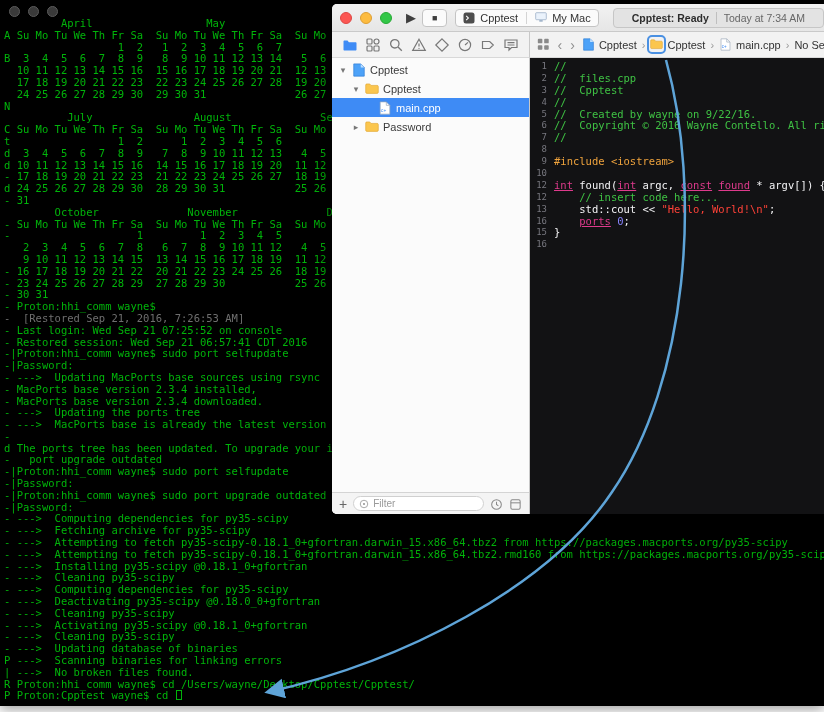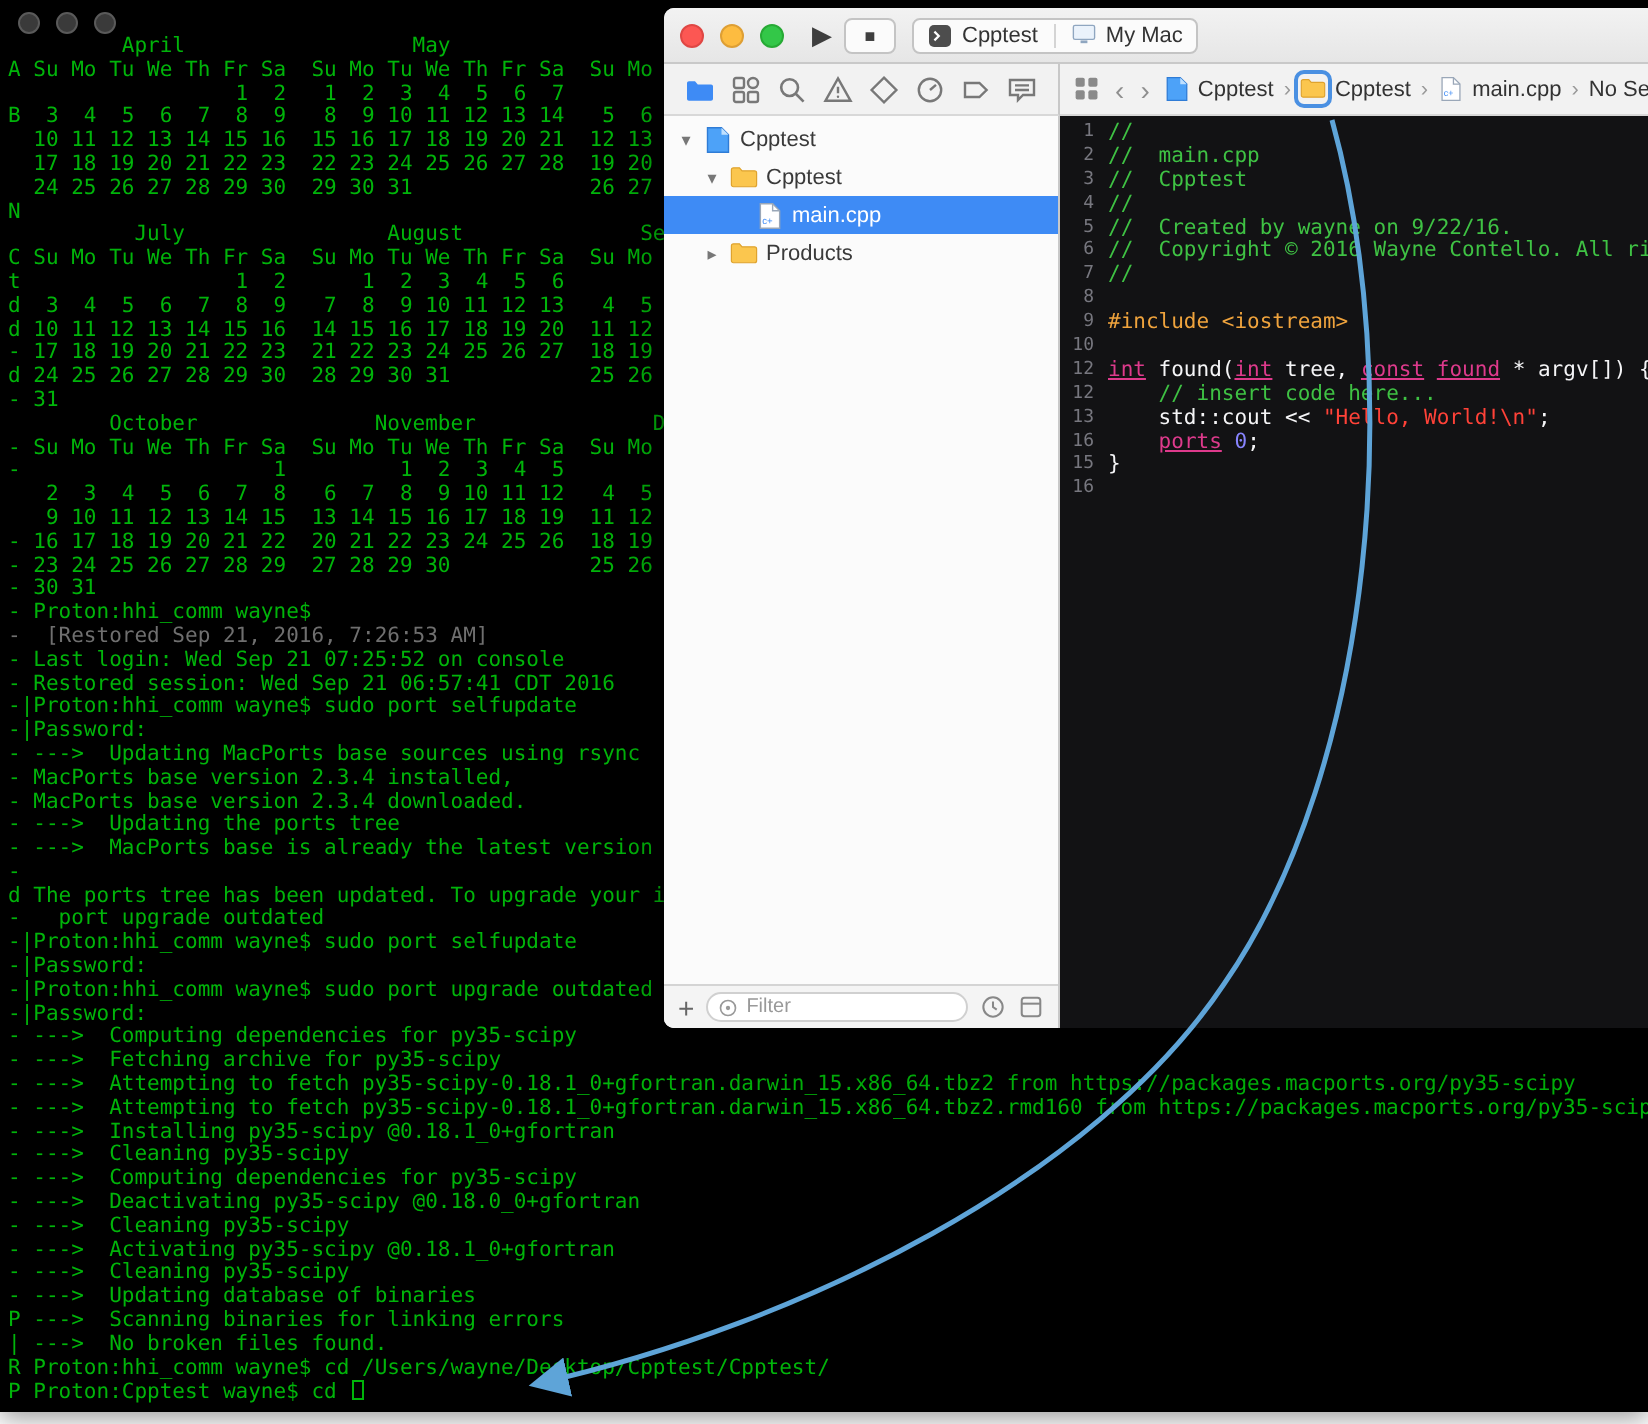--- a/index.html
+++ b/index.html
@@ -117,20 +117,25 @@
               <path d="M3.2 3.8l2.2 2.2-2.2 2.2" stroke="#fff" stroke-width="1.1" fill="none"></path>
             </svg></span>
         <span>Cpptest</span>
         <span class="sdiv"></span>
         <span class="s-icn" id="mac-icon"><svg viewBox="0 0 14 12">
               <rect x="0.8" y="0.8" width="12.4" height="8.2" rx="1" fill="#EAF2FB" stroke="#8FA6C0" stroke-width="0.8"></rect>
               <rect x="5" y="9.6" width="4" height="1.6" fill="#8FA6C0"></rect>
             </svg></span>
         <span>My Mac</span>
       </div>
+      <div class="activity">
+        <span class="act-main">Cpptest: Ready</span>
+        <span class="act-div"></span>
+        <span class="act-time">Today at 7:34 AM</span>
+      </div>
     </header>
 
     <div class="xc-subbar">
       <div class="nav-tabs" id="navtabs">
           <span class="nav-tab">
             <svg viewBox="0 0 16 16">
               <path d="M1.5 4.6c0-.6.4-1 1-1h3l1.4 1.7h6.6c.6 0 1 .4 1 1v6.1c0 .6-.4 1-1 1h-11c-.6 0-1-.4-1-1z" fill="#3E8BF5"></path>
             </svg>
           </span>
           <span class="nav-tab">
@@ -257,21 +262,21 @@
               </span>
               <span>main.cpp</span>
             </div>
             <div class="tree-row" style="padding-left: 19px;">
               <span class="disclosure">▸</span>
               <span class="tree-icon">
                 <svg viewBox="0 0 16 14">
                   <path d="M0.8 2.4c0-.7.5-1.2 1.2-1.2h3.4l1.5 1.7h7.1c.7 0 1.2.5 1.2 1.2v6.7c0 .7-.5 1.2-1.2 1.2H2c-.7 0-1.2-.5-1.2-1.2z" fill="#FBC64E" stroke="#DFA32E" stroke-width="0.7"></path>
                 </svg>
               </span>
-              <span>Products</span>
+              <span>Password</span>
             </div>
           </div>
         <div class="filterbar">
           <span class="fb-plus">+</span>
           <span class="fb-field">
             <span class="fb-scope" id="scope-icon"><svg viewBox="0 0 12 12" fill="none" stroke="#999" stroke-width="1">
                   <circle cx="6" cy="6" r="4.5"></circle>
                   <circle cx="6" cy="6" r="1.3" fill="#999" stroke="none"></circle>
                 </svg></span>
             <span>Filter</span>
@@ -282,30 +287,30 @@
               </svg></span>
           <span class="fb-ic" id="scm-icon"><svg viewBox="0 0 14 14" fill="none" stroke="#888" stroke-width="1.1">
                 <rect x="2" y="2" width="10" height="10" rx="1.5"></rect>
                 <path d="M2 5.2h10"></path>
               </svg></span>
         </div>
       </aside>
       <main class="editor">
         <div id="code">
             <div class="code-row"><span class="gutter">1</span><span class="code-text"><span class="tok-c">//</span></span></div>
-            <div class="code-row"><span class="gutter">2</span><span class="code-text"><span class="tok-c">//  main.cpp</span></span></div>
+            <div class="code-row"><span class="gutter">2</span><span class="code-text"><span class="tok-c">//  files.cpp</span></span></div>
             <div class="code-row"><span class="gutter">3</span><span class="code-text"><span class="tok-c">//  Cpptest</span></span></div>
             <div class="code-row"><span class="gutter">4</span><span class="code-text"><span class="tok-c">//</span></span></div>
             <div class="code-row"><span class="gutter">5</span><span class="code-text"><span class="tok-c">//  Created by wayne on 9/22/16.</span></span></div>
             <div class="code-row"><span class="gutter">6</span><span class="code-text"><span class="tok-c">//  Copyright © 2016 Wayne Contello. All rights reserved.</span></span></div>
             <div class="code-row"><span class="gutter">7</span><span class="code-text"><span class="tok-c">//</span></span></div>
             <div class="code-row"><span class="gutter">8</span><span class="code-text"></span></div>
             <div class="code-row"><span class="gutter">9</span><span class="code-text"><span class="tok-p">#include &lt;iostream&gt;</span></span></div>
             <div class="code-row"><span class="gutter">10</span><span class="code-text"></span></div>
-            <div class="code-row"><span class="gutter">12</span><span class="code-text"><span class="tok-k">int</span><span class="tok-x"> found(</span><span class="tok-k">int</span><span class="tok-x"> tree, </span><span class="tok-k">const</span><span class="tok-x"> </span><span class="tok-k">found</span><span class="tok-x"> * argv[]) {</span></span></div>
+            <div class="code-row"><span class="gutter">12</span><span class="code-text"><span class="tok-k">int</span><span class="tok-x"> found(</span><span class="tok-k">int</span><span class="tok-x"> argc, </span><span class="tok-k">const</span><span class="tok-x"> </span><span class="tok-k">found</span><span class="tok-x"> * argv[]) {</span></span></div>
             <div class="code-row"><span class="gutter">12</span><span class="code-text"><span class="tok-c">    // insert code here...</span></span></div>
             <div class="code-row"><span class="gutter">13</span><span class="code-text"><span class="tok-x">    std::cout &lt;&lt; </span><span class="tok-s">"Hello, World!\n"</span><span class="tok-x">;</span></span></div>
             <div class="code-row"><span class="gutter">16</span><span class="code-text"><span class="tok-x">    </span><span class="tok-k">ports</span><span class="tok-x"> </span><span class="tok-n">0</span><span class="tok-x">;</span></span></div>
             <div class="code-row"><span class="gutter">15</span><span class="code-text"><span class="tok-x">}</span></span></div>
             <div class="code-row"><span class="gutter">16</span><span class="code-text"></span></div>
           </div>
       </main>
     </div>
   </section>
 

